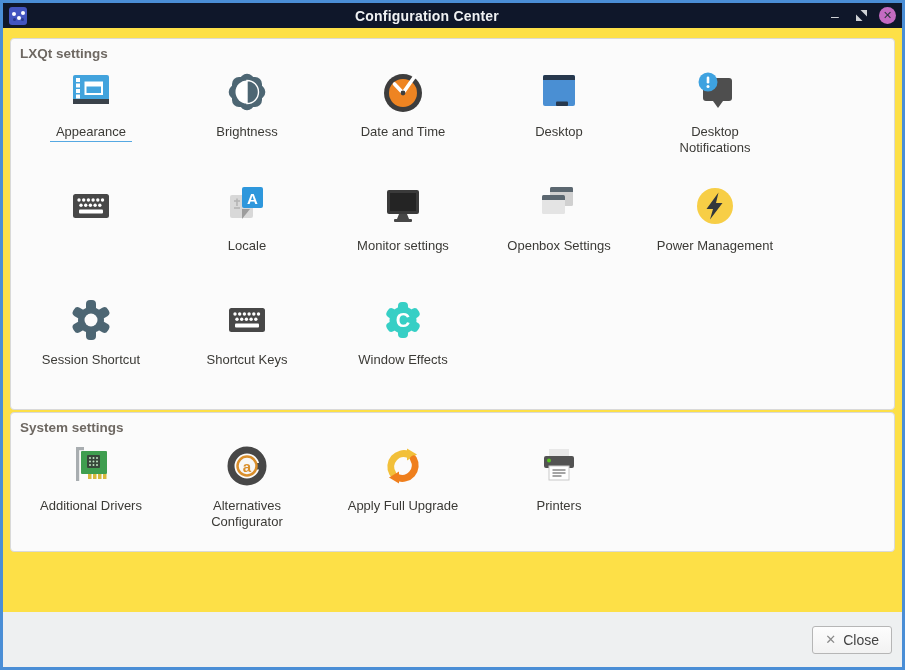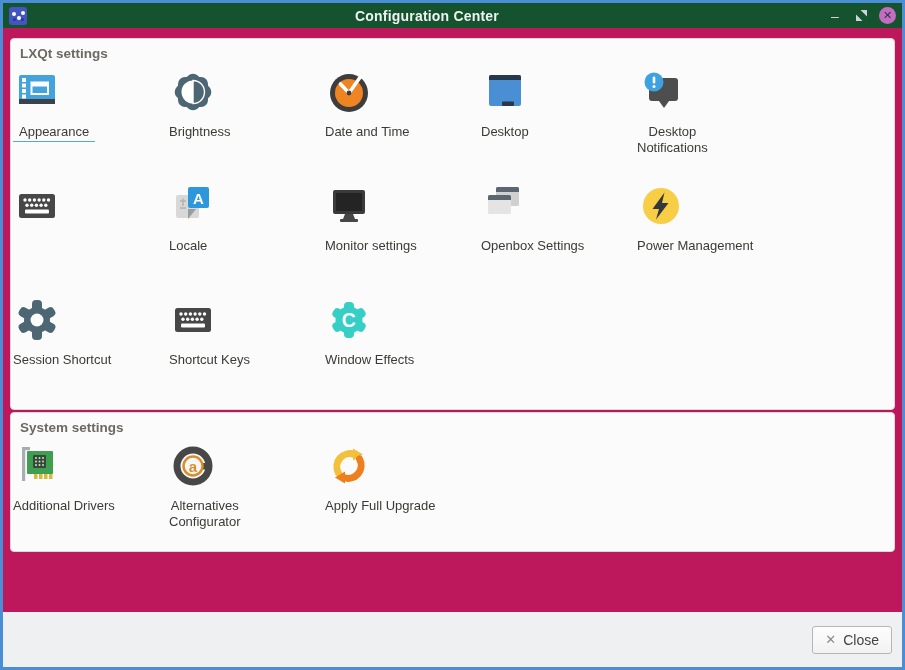--- a/index.html
+++ b/index.html
@@ -5,48 +5,48 @@
   html,body{margin:0;padding:0;}
   body{
     width:905px;height:670px;box-sizing:border-box;
     border:3px solid #4a8ed6;
     background:#fbfbfb;
     font-family:"Liberation Sans","DejaVu Sans",sans-serif;
     display:flex;flex-direction:column;overflow:hidden;
   }
   
   .titlebar{
-    height:25px;flex:0 0 25px;background:#14532d;
+    height:25px;flex:0 0 25px;background:#0f172a;
     display:flex;align-items:center;padding:0 6px;
   }
   .win-icon{width:18px;height:18px;border-radius:3px;background:#4355c0;position:relative;flex:0 0 18px;}
   .win-icon i{position:absolute;width:4px;height:4px;border-radius:50%;background:#fff;}
   .win-icon i.d1{left:3px;top:5px}
   .win-icon i.d2{left:8px;top:9px}
   .win-icon i.d3{left:12px;top:4px}
   .win-icon i.dk{background:#2a3a8c;width:3px;height:3px}
   .win-icon i.d4{left:4px;top:11px}
   .win-icon i.d5{left:12px;top:11px}
   .win-title{
     flex:1;text-align:center;color:#eff1f3;font-weight:bold;font-size:14px;letter-spacing:.2px;
   }
   .win-controls{display:flex;align-items:center;gap:10px;flex:0 0 auto;}
   .wc{width:16px;height:16px;display:flex;align-items:center;justify-content:center;cursor:default;}
   .wc-min{color:#cfd2d6;font-size:14px;line-height:10px;}
   .wc-close{width:17px;height:17px;border-radius:50%;background:#c46bc2;color:#2e353e;
     font-size:11px;font-weight:bold;display:flex;align-items:center;justify-content:center;}
   
-  .content{flex:1;display:flex;flex-direction:column;padding:10px 7px 0 7px;background:#be185d;}
+  .content{flex:1;display:flex;flex-direction:column;padding:10px 7px 0 7px;background:#fde047;}
   .groupbox{border:1px solid #d9d9d9;border-radius:4px;background:#fbfbfb;box-sizing:border-box;}
   .groupbox.first{height:372px;}
   .groupbox.second{height:140px;margin-top:2px;}
   .groupbox-title{font-weight:bold;color:#6e6862;font-size:13.5px;padding:7px 0 0 9px;}
   .grid{display:grid;grid-template-columns:repeat(5,156px);margin-left:2px;}
   .cell{
-    height:114px;display:flex;flex-direction:column;align-items:flex-start;
+    height:114px;display:flex;flex-direction:column;align-items:center;
     padding-top:7px;box-sizing:border-box;cursor:default;
   }
   .cell svg{width:48px;height:48px;flex:0 0 48px;}
   .cell-label{
     margin-top:8px;font-size:13px;color:#3b3a36;text-align:center;
     white-space:pre-line;line-height:1.25;max-width:150px;
   }
   .cell-label.focused{border-bottom:1px solid #55a8e2;padding:0 6px 1px 6px;}
   
   .bottombar{
@@ -309,20 +309,34 @@
       <div class="cell">
         <svg viewBox="0 0 48 48">
           <path d="M13.5 31 a13 13 0 0 1 16 -18.5" stroke="#f2c03a" stroke-width="7" fill="none" stroke-linecap="round"></path>
           <path d="M28 6.5 v12 l10 -6 z" fill="#f2c03a"></path>
           <path d="M34.5 17 a13 13 0 0 1 -16 18.5" stroke="#ef7f1d" stroke-width="7" fill="none" stroke-linecap="round"></path>
           <path d="M20 29.5 v12 l-10 -6 z" fill="#ef7f1d"></path>
         </svg>
         <div class="cell-label">Apply Full Upgrade</div>
       </div>
 
+      <div class="cell">
+        <svg viewBox="0 0 48 48">
+          <rect x="14" y="7" width="20" height="8" fill="#e8e8e8"></rect>
+          <rect x="9" y="14" width="30" height="12" rx="2" fill="#525252"></rect>
+          <circle cx="14" cy="18.5" r="2" fill="#58c322"></circle>
+          <rect x="14" y="24" width="20" height="14" fill="#fff" stroke="#c9c9c9"></rect>
+          <g stroke="#8f8f8f" stroke-width="1.6">
+            <line x1="17.5" y1="28" x2="30.5" y2="28"></line>
+            <line x1="17.5" y1="31" x2="30.5" y2="31"></line>
+            <line x1="17.5" y1="34" x2="26.5" y2="34"></line>
+          </g>
+        </svg>
+        <div class="cell-label">Printers</div>
+      </div>
 
 
     </div>
   </div>
 </div>
 
 <div class="bottombar">
   <button class="close-btn">
     <span class="x">✕</span>
     <span>Close</span>

